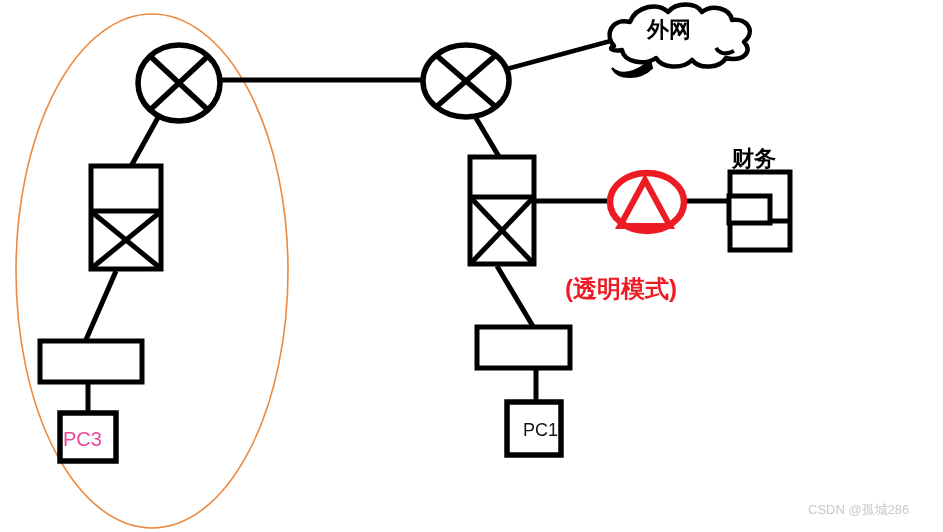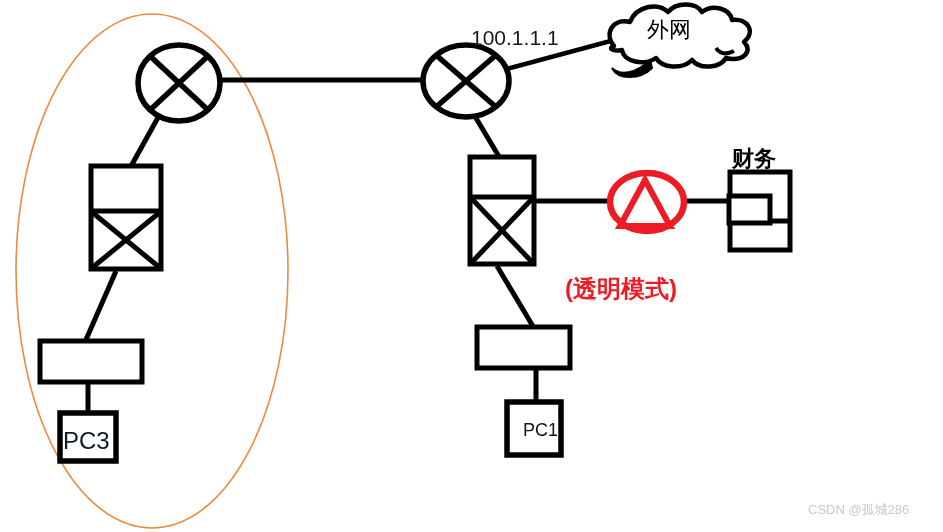--- a/index.html
+++ b/index.html
@@ -7,28 +7,28 @@
     position: relative;
     width: 943px;
     height: 532px;
     background: #ffffff;
     font-family: "Liberation Sans", sans-serif;
     overflow: hidden;
   }
   .stage svg { position: absolute; left: 0; top: 0; }
   .lbl { position: absolute; white-space: nowrap; line-height: 1.1; }
   .lbl-ip        { left: 471px; top: 26px;  font-size: 21px; color: #1a1a1a; }
-  .lbl-cloud     { left: 647px; top: 18px;  font-size: 22px; font-weight: normal; color: #000; }
+  .lbl-cloud     { left: 647px; top: 18px;  font-size: 22px; font-weight: bold; color: #000; }
   .lbl-finance   { left: 732px; top: 147px; font-size: 22px; font-weight: bold; color: #000; }
   .lbl-branch    { left: 186px; top: 239px; font-size: 25px; font-weight: bold; color: #F5822A; }
   .lbl-fw        { left: 565px; top: 249px; width: 160px; text-align: center;
                    font-size: 24px; font-weight: bold; color: #ED1C24; }
   .lbl-fw2       { left: 565px; top: 276px; width: 160px; text-align: left;
                    font-size: 24px; font-weight: bold; color: #ED1C24; }
-  .lbl-pc3       { left: 63px;  top: 428px; font-size: 24px; color: #0f172a; }
+  .lbl-pc3       { left: 63px;  top: 428px; font-size: 20px; color: #ec4899; }
   .lbl-pc1       { left: 510px; top: 421px; font-size: 18px; color: #141414; margin-left: 13px; }
   .lbl-watermark { left: 808px; top: 503px; width: 128px; text-align: left;
                    font-size: 13px; color: #C9C9C9; }
 </style>
 </head>
 <body>
 
 <div class="stage">
 
   <svg width="943" height="532" viewBox="0 0 943 532">
@@ -99,21 +99,20 @@
       <rect x="729" y="196" width="41" height="27" fill="#fff" stroke="#000" stroke-width="5"></rect>
     </g>
 
     <rect x="40" y="341" width="102" height="41" fill="#fff" stroke="#000" stroke-width="5"></rect>
     <rect x="477" y="327" width="93" height="41" fill="#fff" stroke="#000" stroke-width="5"></rect>
 
     <rect x="60" y="413" width="56" height="48" fill="#fff" stroke="#000" stroke-width="5.5"></rect>
     <rect x="507" y="402" width="54" height="53" fill="#fff" stroke="#000" stroke-width="5.5"></rect>
   </svg>
 
-  <div class="lbl lbl-ip">100.1.1.1</div>
   <div class="lbl lbl-cloud">外网</div>
   <div class="lbl lbl-finance">财务</div>
   <div class="lbl lbl-fw2">(透明模式)</div>
   <div class="lbl lbl-pc3">PC3</div>
   <div class="lbl lbl-pc1">PC1</div>
   <div class="lbl lbl-watermark">CSDN @孤城286</div>
 
 </div>
 
 </body></html>

